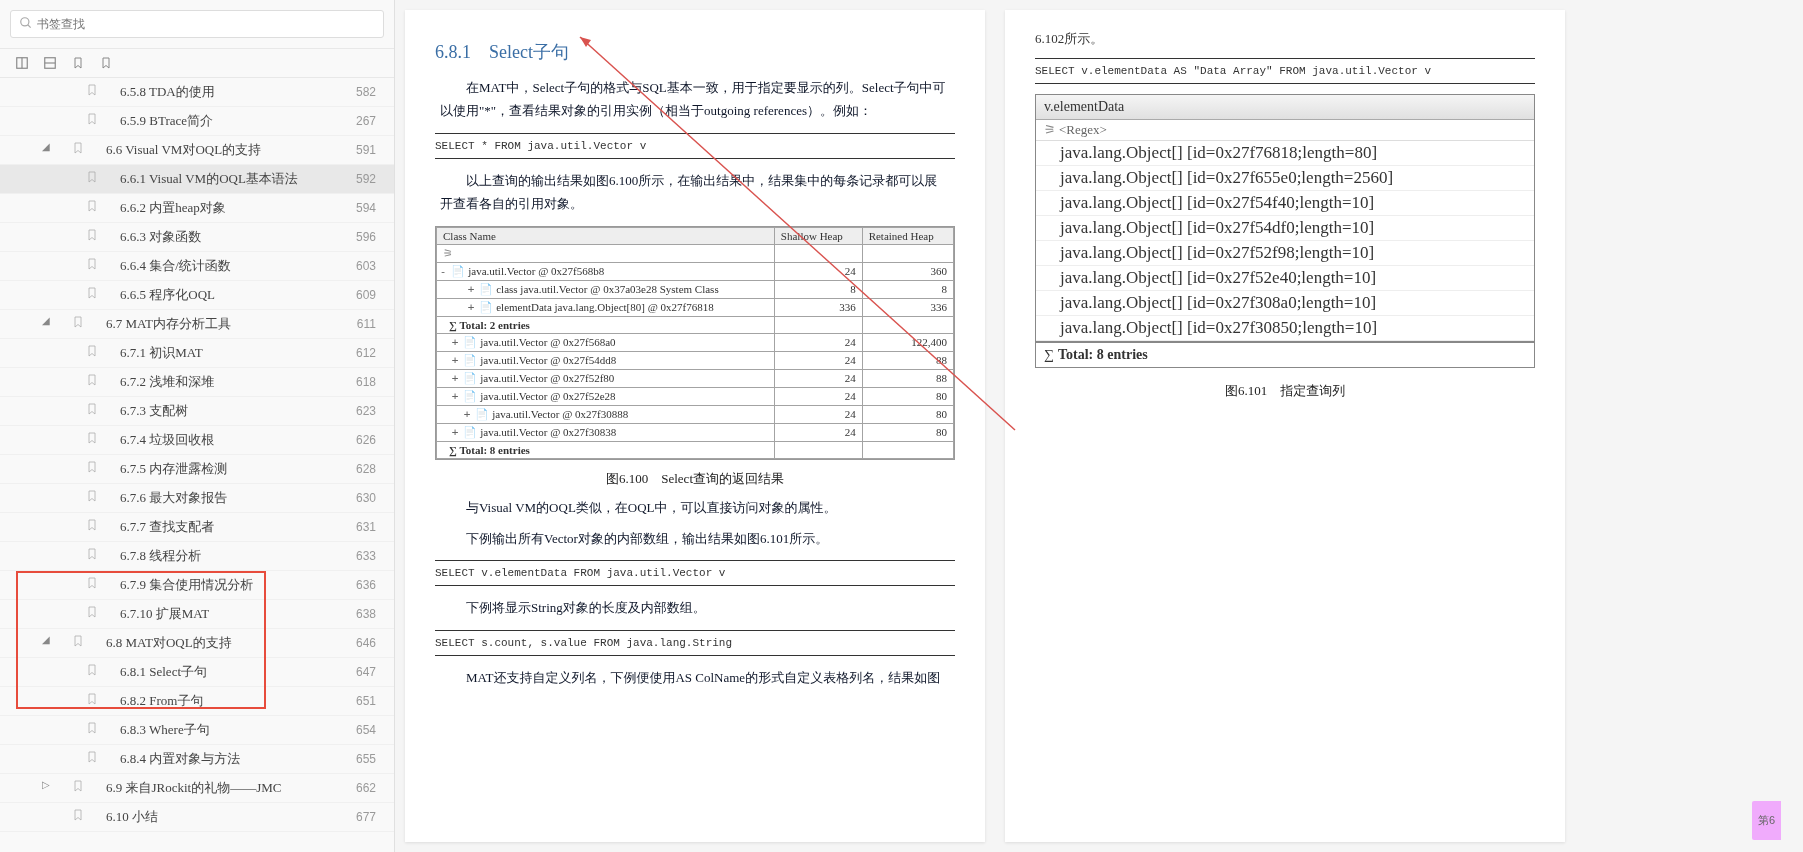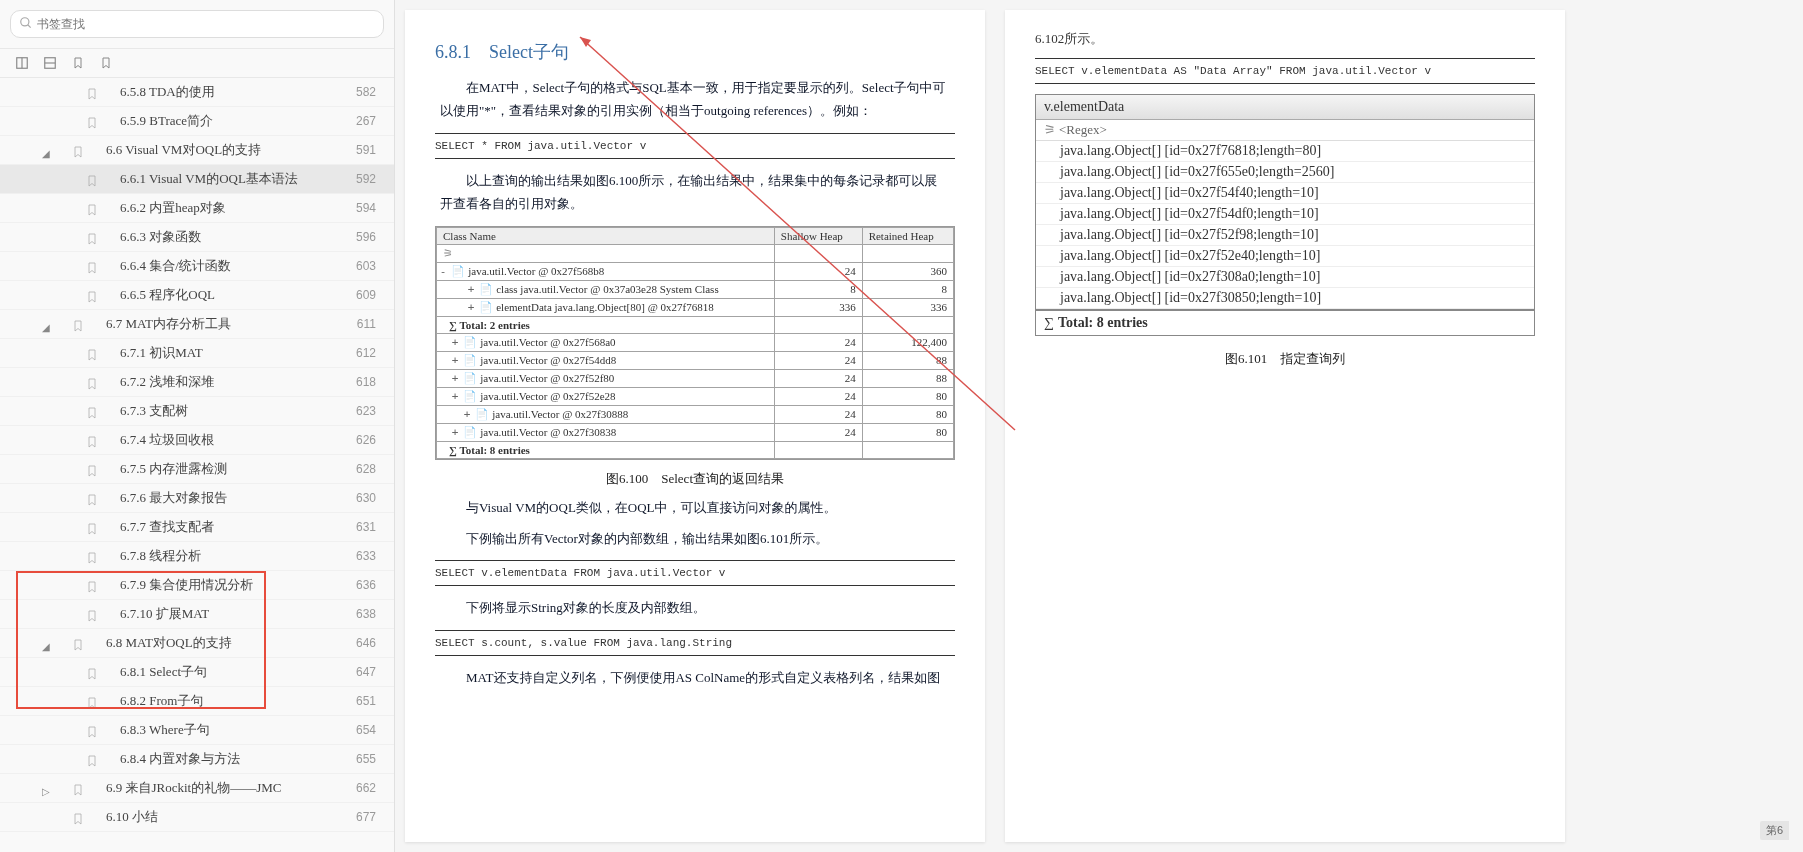--- a/index.html
+++ b/index.html
@@ -1,26 +1,26 @@
 <!DOCTYPE html>
 <html><head>
 <meta charset="utf-8">
 <style>
 *{box-sizing:border-box;margin:0;padding:0}
 body{font-family:"Microsoft YaHei",Arial,sans-serif;font-size:13px;color:#333;background:#fff;display:flex;height:852px;overflow:hidden}
 .sidebar{width:395px;background:#f9f9f9;border-right:1px solid #e0e0e0;display:flex;flex-direction:column}
 .search-wrap{padding:10px;border-bottom:1px solid #e8e8e8}
-.search-box{display:flex;align-items:center;background:#fff;border:1px solid #ddd;border-radius:10px;padding:4px 8px;height:28px}
+.search-box{display:flex;align-items:center;background:#fff;border:1px solid #ddd;border-radius:3px;padding:4px 8px;height:28px}
 .search-box input{border:none;outline:none;flex:1;font-size:12px;color:#999;background:transparent}
 .toolbar{display:flex;gap:12px;padding:6px 14px;border-bottom:1px solid #e8e8e8}
 .toolbar-icon{width:16px;height:16px;display:flex;align-items:center;justify-content:center;color:#888;cursor:pointer}
 .toc{flex:1;overflow-y:auto}
 .toc-item{display:flex;align-items:center;justify-content:space-between;padding:5px 10px 5px 0;cursor:pointer;border-bottom:1px solid #f0f0f0}
 .toc-item.active{background:#e8e8e8}
-.toc-left{display:flex;align-items:flex-end;gap:20px;flex:1;min-width:0}
+.toc-left{display:flex;align-items:flex-start;gap:20px;flex:1;min-width:0}
 .toc-left span.label{white-space:nowrap;overflow:hidden;text-overflow:ellipsis;color:#444;font-family:"SimSun","NSimSun",serif}
 .toc-page{color:#999;font-size:12px;padding-right:8px}
 .indent-2{padding-left:42px}
 .indent-3{padding-left:56px}
 .chev{width:10px;display:inline-block;color:#888;font-size:10px}
 .bm-icon{display:inline-block;width:12px;height:14px;margin-right:2px}
 .bm-icon svg{width:12px;height:14px;fill:none;stroke:#aaa;stroke-width:1.5}
 .highlight-box{border:2px solid #e74c3c;position:absolute;pointer-events:none}
 .content{flex:1;display:flex;background:#f5f5f5;overflow:hidden;position:relative}
 .page{background:#fff;margin:10px;padding:20px 30px;box-shadow:0 1px 3px rgba(0,0,0,0.1);flex:1;font-family:"SimSun","NSimSun",serif;font-size:14px;position:relative}
@@ -32,25 +32,25 @@
 .caption{text-align:center;font-size:13px;margin:8px 0;color:#222}
 .table-fig{border:1px solid #999;font-size:11px;margin:10px 0}
 .table-fig table{width:100%;border-collapse:collapse}
 .table-fig th,.table-fig td{border:1px solid #a3a3a3;padding:2px 6px;font-size:11px}
 .table-fig th{background:#eee;text-align:left;font-weight:normal}
 .table-fig td.num{text-align:right}
 .tree-icon{display:inline-block;width:12px;text-align:center;color:#666;font-family:monospace}
 .result-box{border:1px solid #888;background:#fff;font-size:14px;margin-top:6px}
 .result-header{background:linear-gradient(#f5f5f5,#e0e0e0);border-bottom:1px solid #aaa;padding:4px 8px;font-size:14px}
 .result-regex{padding:2px 8px;color:#666;border-bottom:1px solid #ddd;font-size:13px}
-.result-row{padding:2px 8px 2px 24px;border-bottom:1px solid #eee;font-size:14px}
+.result-row{padding:2px 8px 2px 24px;border-bottom:1px solid #eee;font-size:17px}
 .result-total{padding:4px 8px;font-weight:bold;border-top:2px solid #888}
 .sigma{font-family:"Times New Roman",serif;font-weight:normal;margin-right:4px}
 .arrow-line{position:absolute;pointer-events:none;z-index:100}
-.page-badge{position:fixed;bottom:12px;right:14px;background:#e5e5e5;color:#666;font-size:11px;padding:2px 6px;border-radius:2px 0 0 2px}
+.page-badge{position:fixed;bottom:12px;right:22px;background:#f0abfc;color:#666;font-size:11px;padding:12px 6px;border-radius:2px 0 0 2px}
 </style>
 </head>
 <body>
 
 <div class="sidebar">
   <div class="search-wrap">
     <div class="search-box">
       <span style="color:#aaa;margin-right:4px">
         <svg width="14" height="14" viewBox="0 0 24 24" fill="none" stroke="#aaa" stroke-width="2">
             <circle cx="10" cy="10" r="7"></circle>

